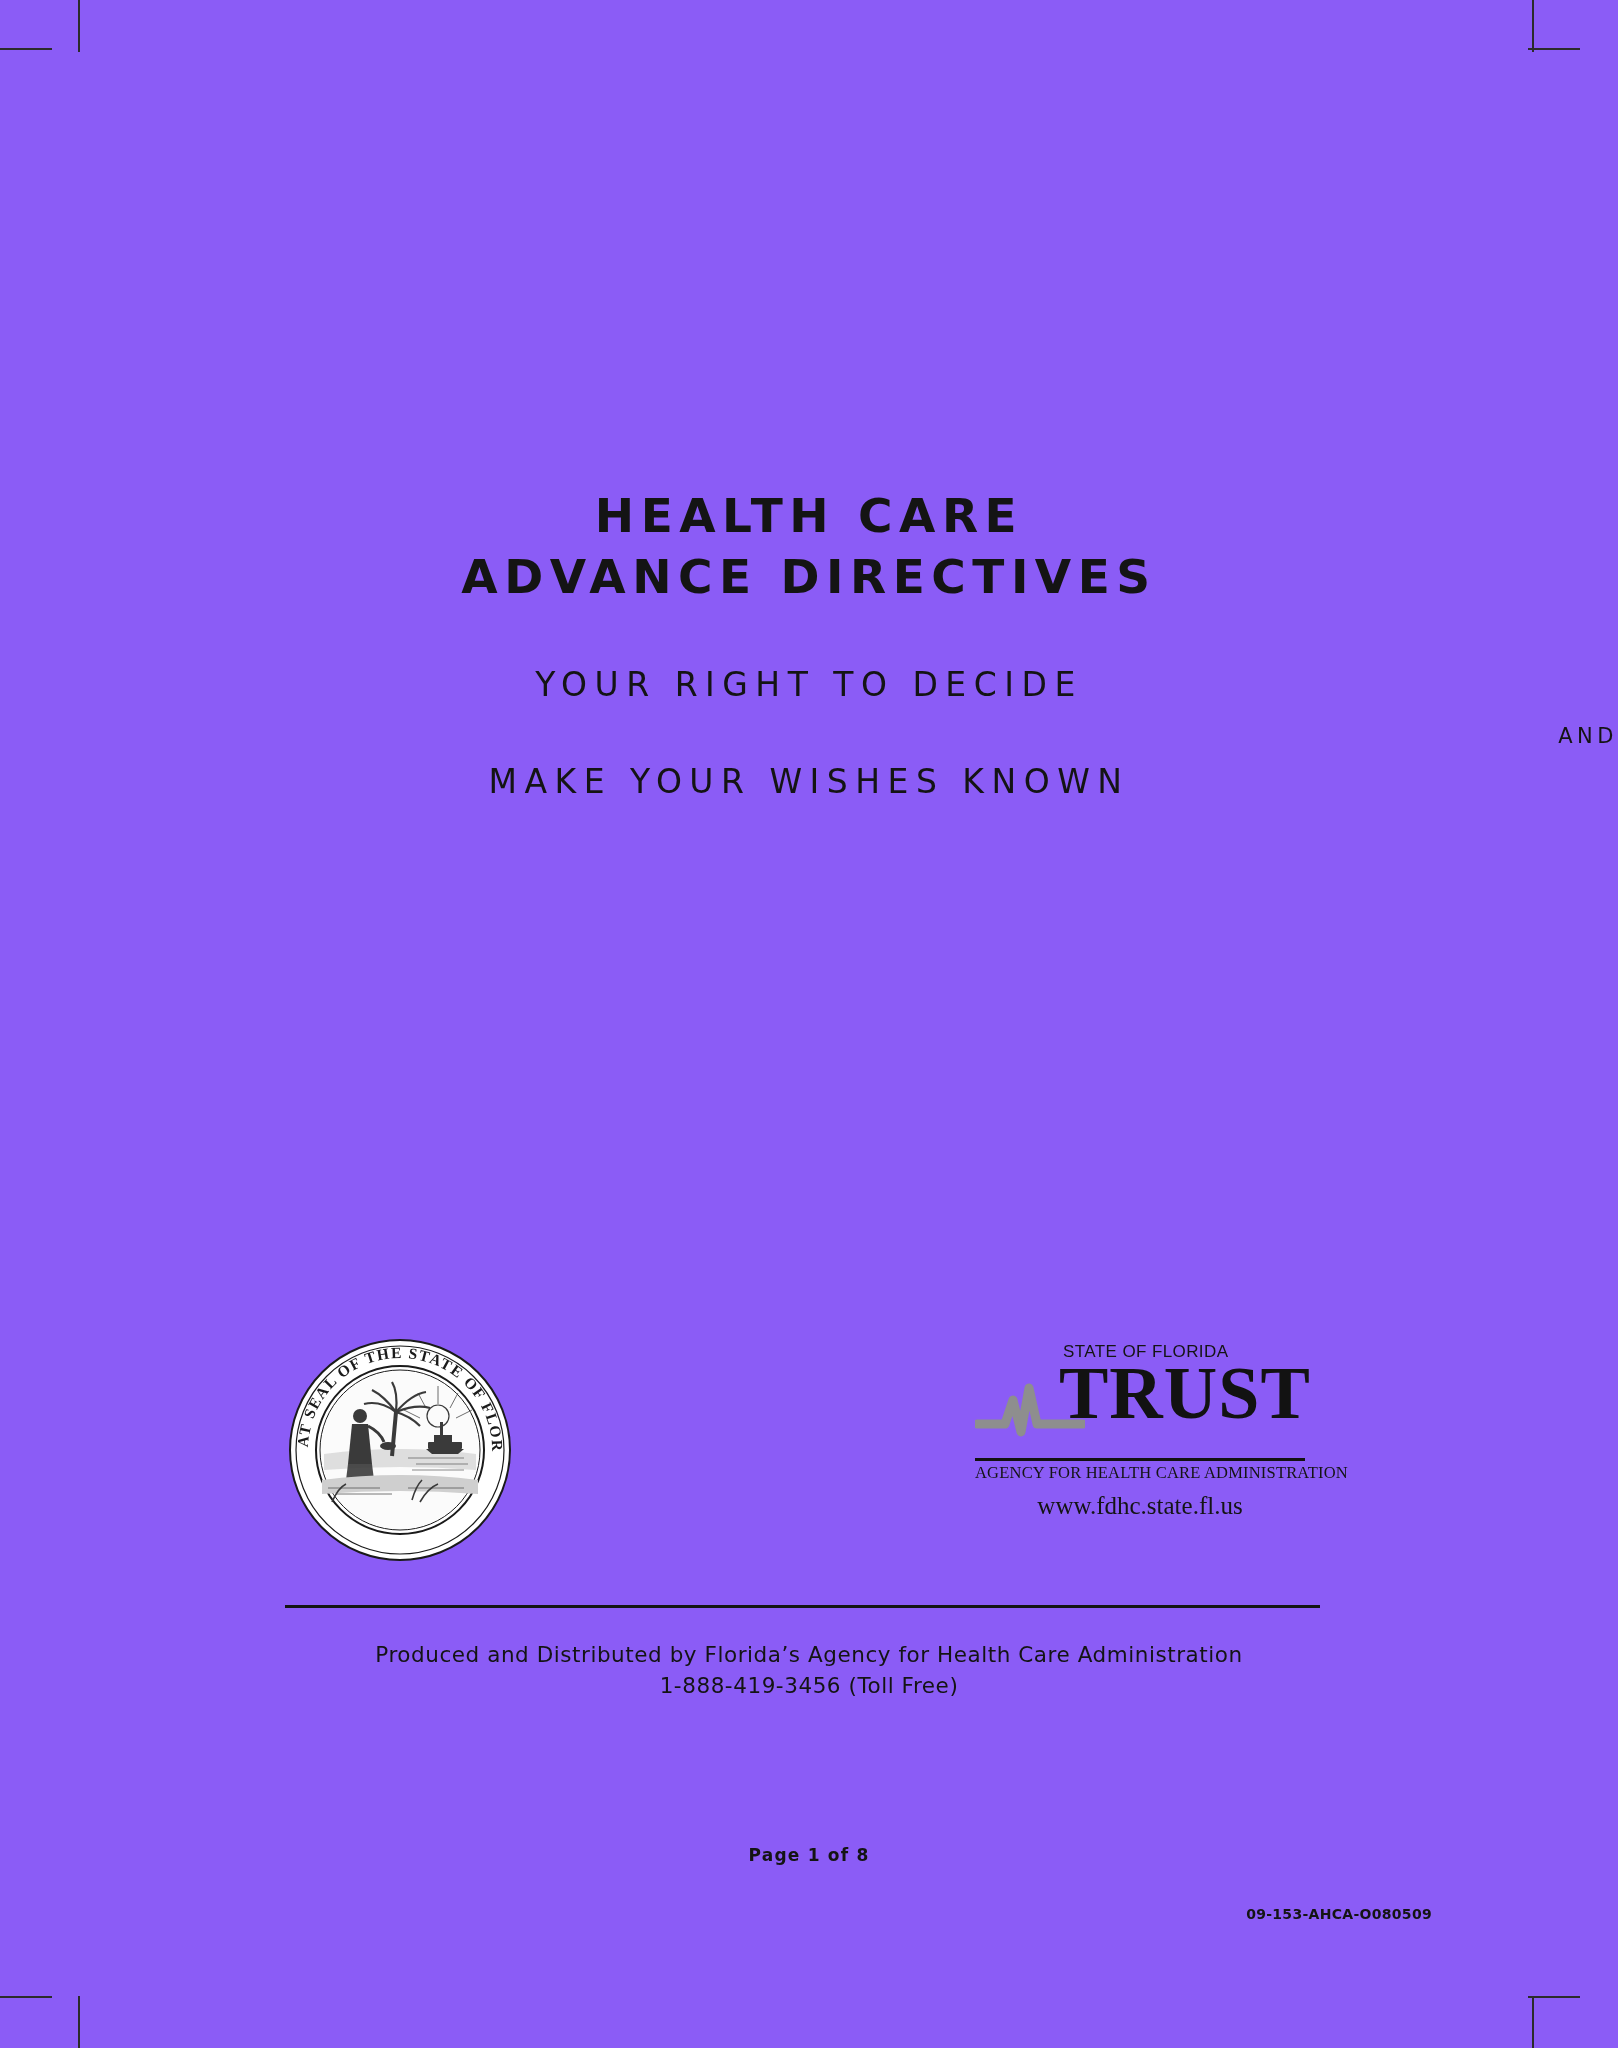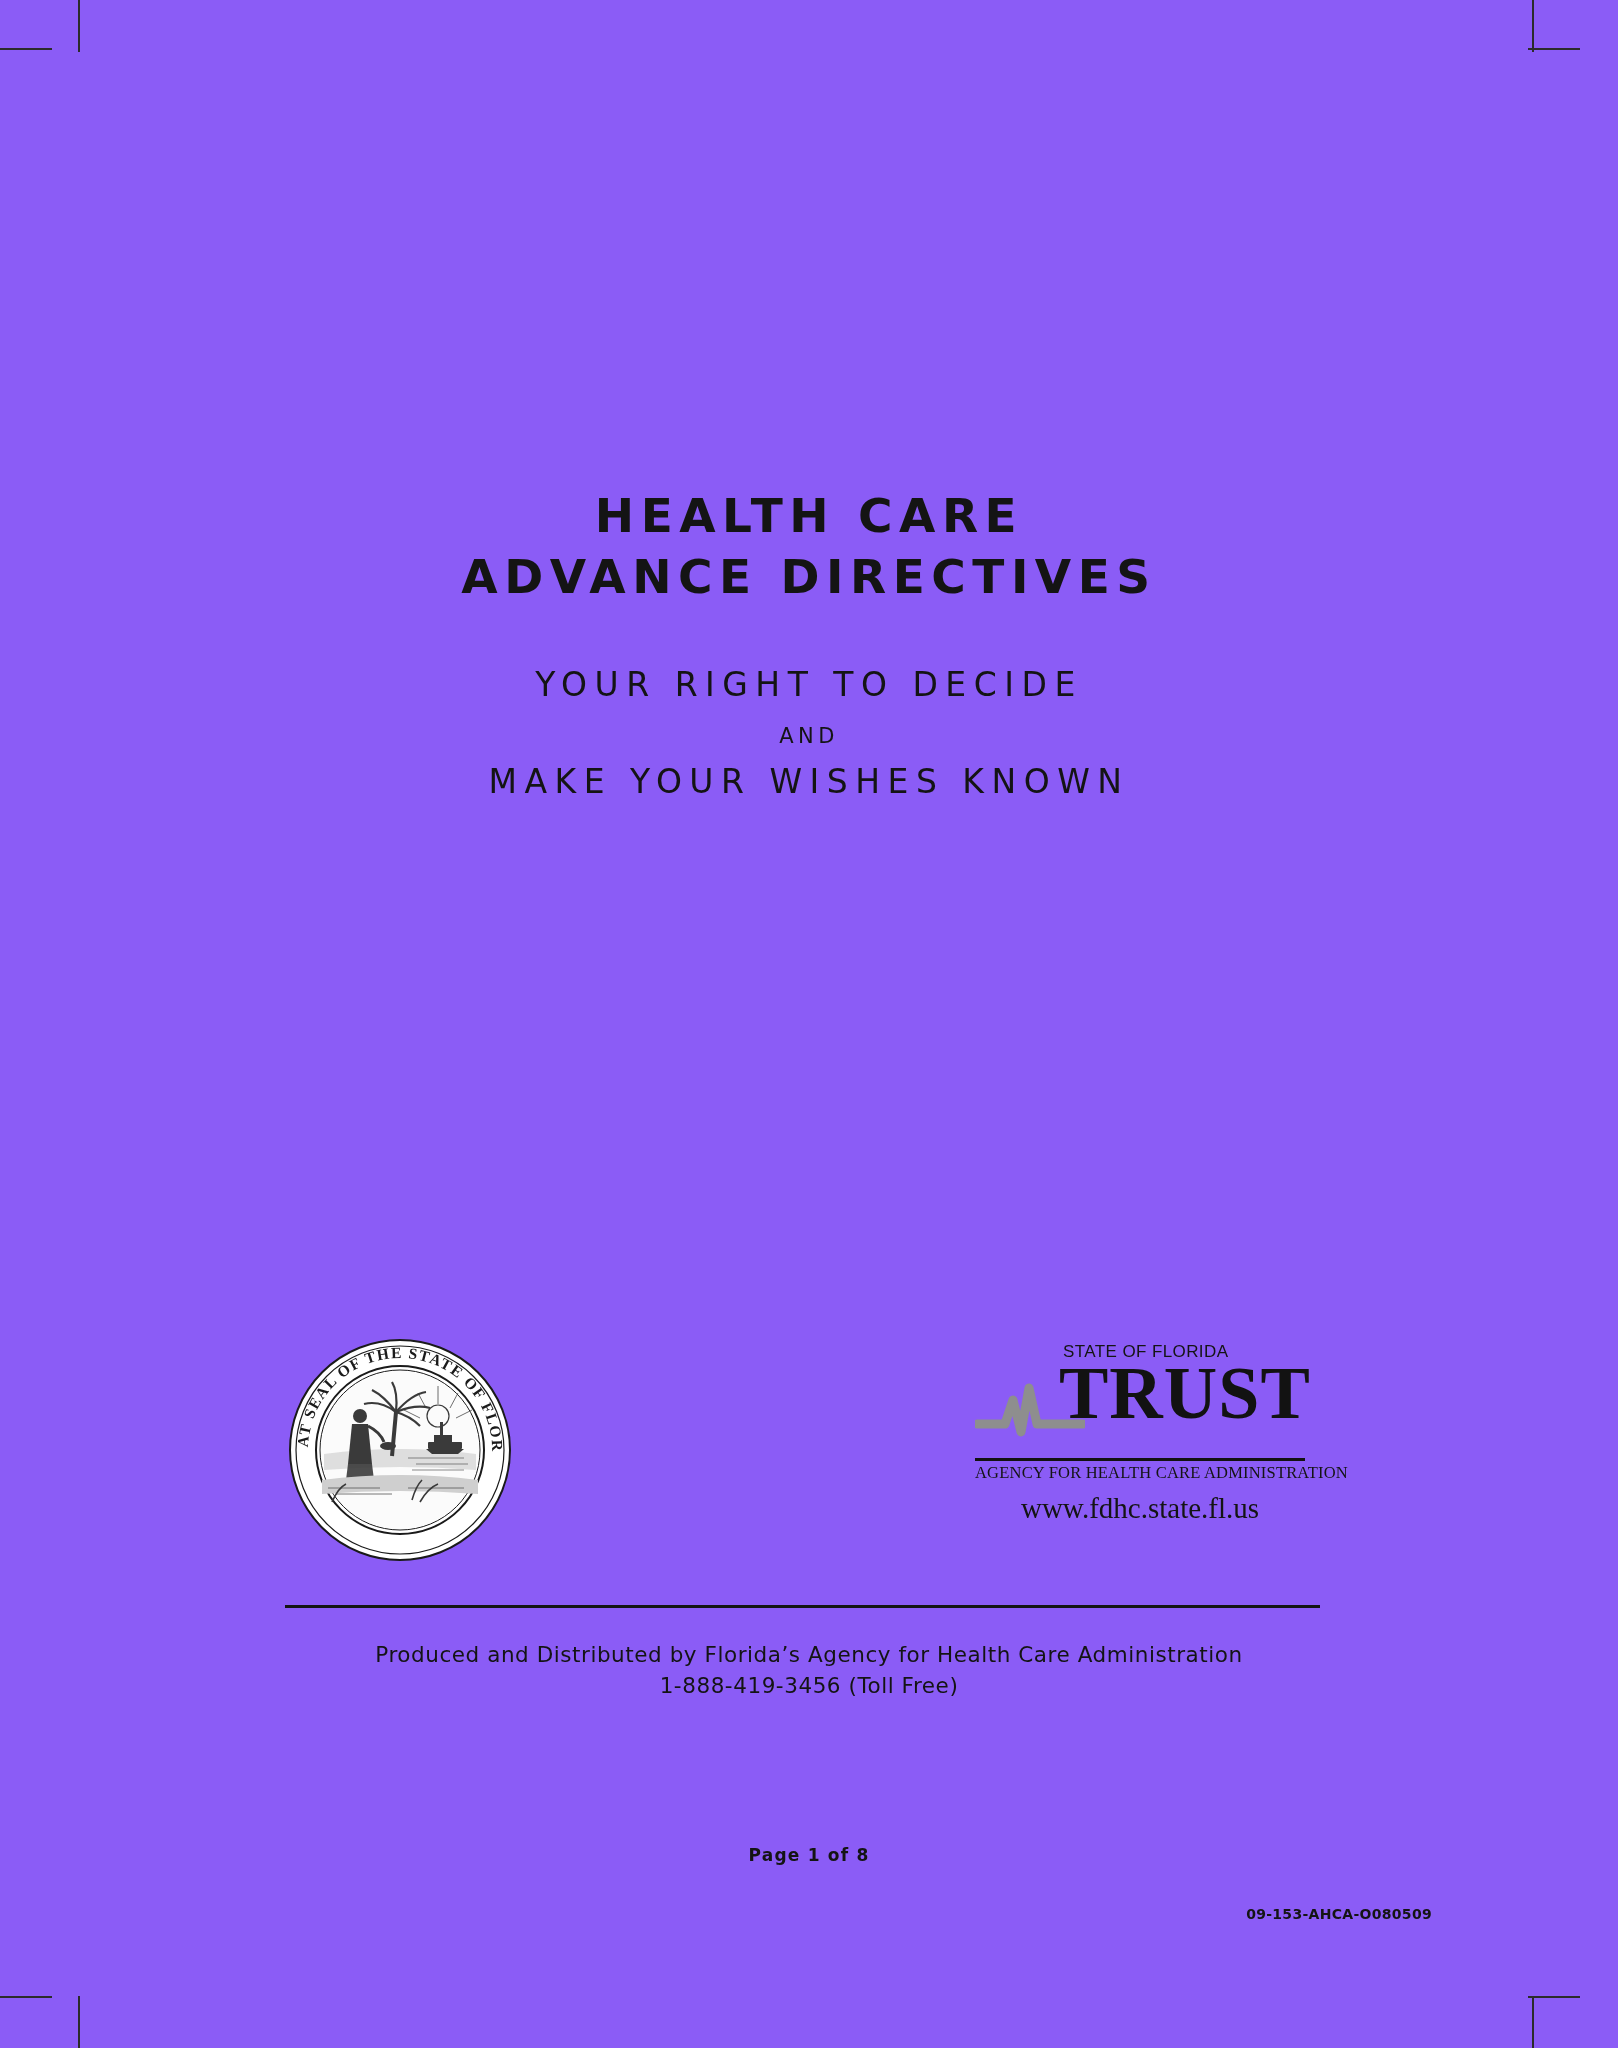--- a/index.html
+++ b/index.html
@@ -60,20 +60,21 @@
     line-height: 1.35;
     color: #141414;
     font-weight: 400;
   }
   .subtitle-and {
     margin-top: 16px;
     font-size: 21px;
     letter-spacing: 4.5px;
     color: #141414;
     font-weight: 400;
+    text-align: right;
   }
   .subtitle-2 {
     margin-top: 14px;
     font-size: 33px;
     letter-spacing: 7.5px;
     color: #141414;
     font-weight: 400;
   }
 
   
@@ -132,21 +133,21 @@
     margin-top: 2px;
     font-family: Liberation Serif, serif;
     font-size: 16.5px;
     letter-spacing: 0.2px;
     color: #141414;
     white-space: nowrap;
   }
   .ahca-url {
     margin-top: 9px;
     font-family: "Liberation Serif", serif;
-    font-size: 29px;
+    font-size: 25px;
     color: #141414;
   }
 
   
   .footer-rule {
     position: absolute;
     left: 285px;
     top: 1605px;
     width: 1035px;
     height: 3px;

